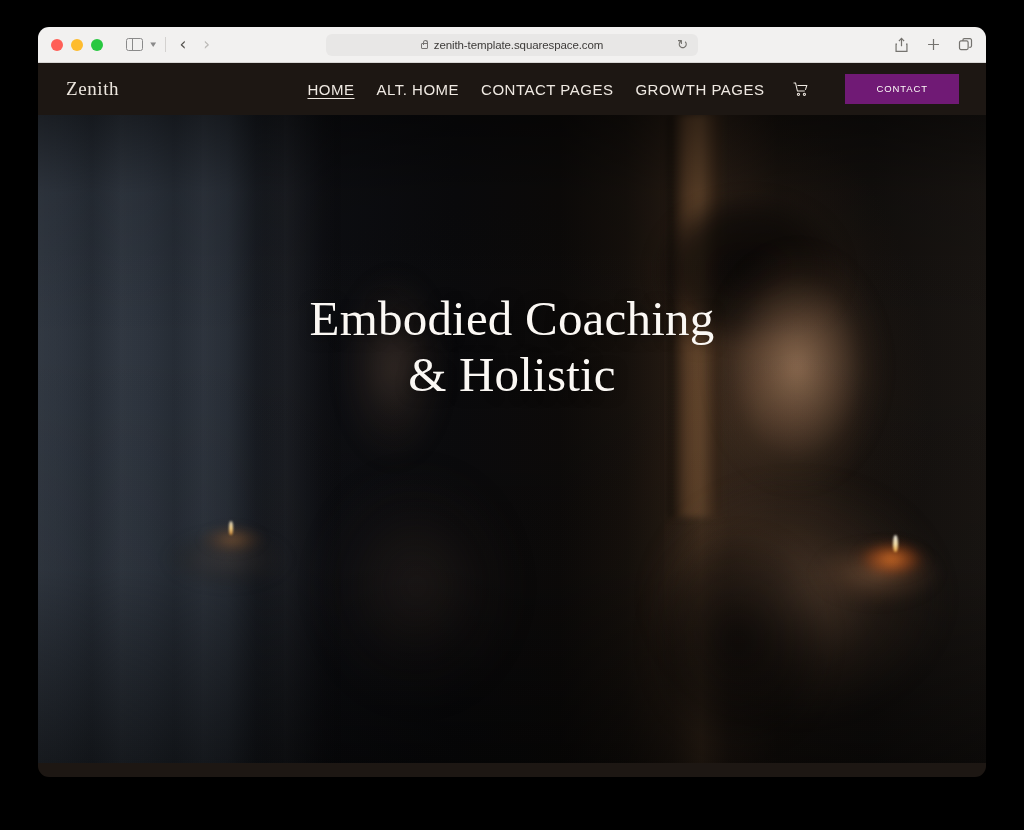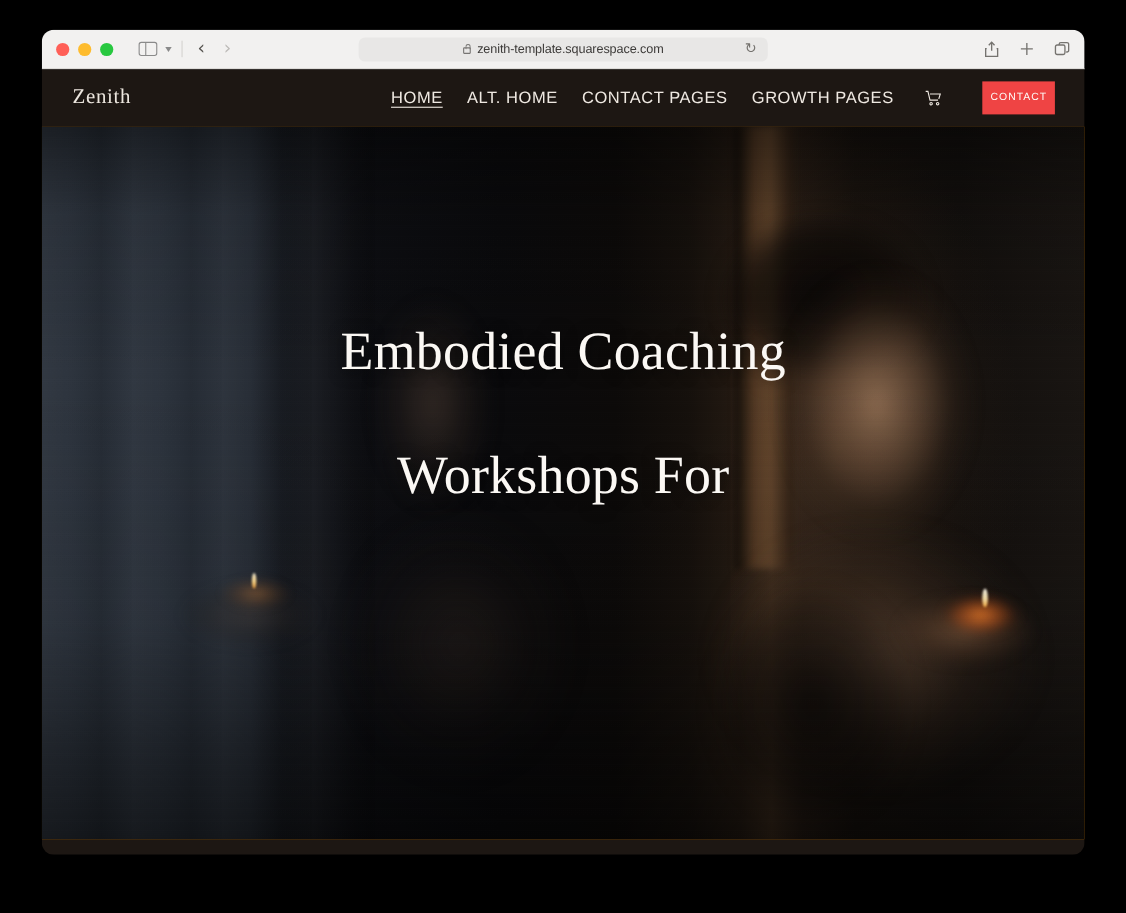--- a/index.html
+++ b/index.html
@@ -173,36 +173,36 @@
     text-underline-offset: 3px;
   }
   .cart-icon {
     margin-left: 6px;
     width: 17px; height: 17px;
     color: #efe9e2;
     display: block;
   }
   .contact-btn {
     margin-left: 14px;
-    background: #ef4444;
+    background: #701a75;
     color: #fdfbf8;
     font-size: 9.5px;
     letter-spacing: 0.9px;
-    padding: 10px 7px;
+    padding: 10px 31px;
     border: none;
     cursor: pointer;
     line-height: 1;
   }
 
   
   .hero {
     position: relative;
     height: 648px;
     overflow: hidden;
-    background: #a16207;
+    background: #ec4899;
   }
 
   
   .hero-photo { position: absolute; inset: 0; }
 
   .layer-base {
     position: absolute; inset: 0;
     background:
       linear-gradient(90deg,
         #2b323c 0%,
@@ -492,20 +492,20 @@
       <div class="bowl-right"></div>
       <div class="glow-right"></div>
       <div class="flame-right"></div>
       <div class="layer-vert"></div>
       <div class="layer-grain"></div>
     </div>
 
     <div class="hero-copy">
       <h1 class="hero-title">
         <span>Embodied Coaching</span><br>
+        <span>&amp; Holistic</span><br>
         <br>
-        <span>Workshops For</span><br>
       </h1>
     </div>
   </div>
 
   <div class="page-footer-strip"></div>
 </div>
 
 </body></html>

